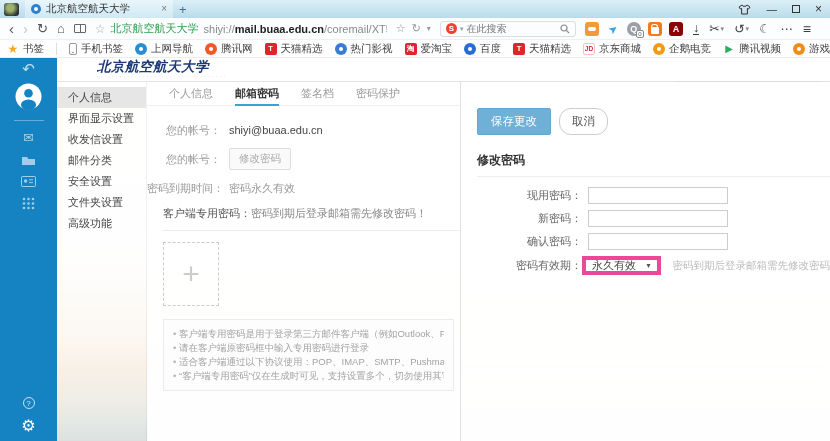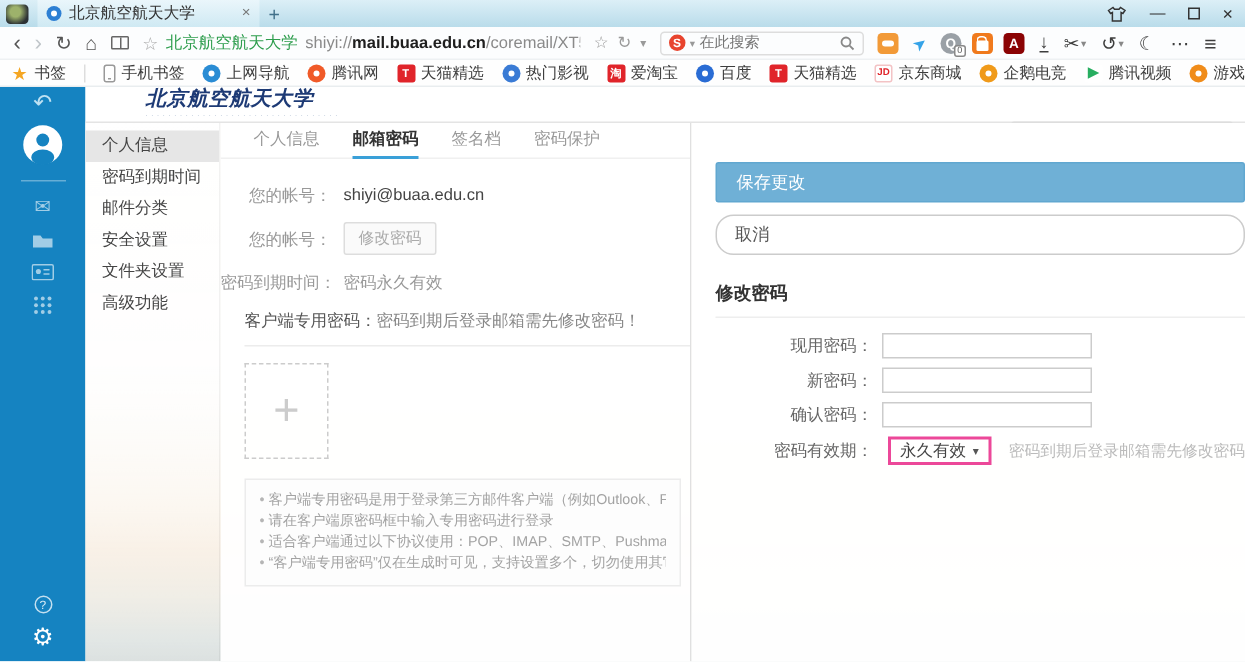--- a/index.html
+++ b/index.html
@@ -109,29 +109,29 @@
   .btn-chg { margin-left:8px; border:1px solid #ddd; background:#fafafa; color:#aaa; font-size:10.5px; padding:3px 9px; border-radius:2px; }
   .cp-head { margin:8px 0 0 16px; font-size:11px; white-space:nowrap; overflow:hidden; }
   .cp-label { color:#555; } .cp-desc { color:#888; }
   .cp-hr { border:none; border-top:1px solid #ececec; margin:9px 0 0 16px; }
   .addbox { margin:11px 0 0 16px; width:56px; height:64px; border:1px dashed #ccc; display:flex; align-items:center; justify-content:center; color:#ccc; font-size:30px; }
   .notes { margin:13px 6px 0 16px; border:1px solid #ececec; background:#fdfdfd; padding:7px 9px; overflow:hidden; }
   .note { font-size:9.5px; color:#a3a3a3; line-height:14px; white-space:nowrap; overflow:hidden; }
   .note::before { content:"•  "; color:#b5b5b5; }
 
   .rightpanel { flex:1; background:rgba(255,255,255,.97); padding:26px 0 0 16px; min-width:0; }
-  .actions { display:flex; gap:8px;flex-direction:column; }
+  .actions { display:flex; gap:8px; }
   .btn-save { background:#6fb0d6; color:#fff; font-size:11.5px; padding:5px 13px; border-radius:2px; border:1px solid #61a7d0; }
   .btn-cancel { background:#fff; color:#555; font-size:11.5px; padding:5px 12px; border:1px solid #ccc; border-radius:12px; }
   .rp-title { margin-top:17px; font-size:12px; color:#333; font-weight:bold; }
   .rp-hr { border:none; border-top:1px solid #eee; margin:7px 0 10px; }
   .prow { display:flex; align-items:center; margin-bottom:6px; }
   .plab { width:72px; text-align:right; color:#666; font-size:11px; flex:0 0 auto; white-space:nowrap;margin-left:33px; }
   .pinp { margin-left:6px; width:140px; height:17px; border:1px solid #ccc; background:#fff; padding:0 4px; font-size:11px; outline:none; }
-  .psel { margin-left:10px; width:146px; height:19px; border:2px solid #ec4899; display:flex; align-items:center; padding:0 6px; font-size:11px; color:#444; }
+  .psel { margin-left:0; width:146px; height:19px; border:4px solid #ec4899; display:flex; align-items:center; padding:0 6px; font-size:11px; color:#444; }
   .psel .caret { margin-left:auto; color:#555; font-size:8px; }
   .phint { margin-left:12px; color:#bbb; font-size:10.5px; white-space:nowrap; }
 </style>
 </head>
 <body>
 
 <div class="screen">
 
   <div class="titlebar">
     <div class="profile"></div>
@@ -320,21 +320,22 @@
               </svg>
             <input placeholder="邮件全文搜索" style="">
           </div>
         </div>
       </div>
 
       <div class="appbody">
 
         <div class="sidemenu">
           <div class="sm-item sel">个人信息</div>
-          <div class="sm-item">密码到期时间</div>
+          <div class="sm-item">界面显示设置</div>
+          <div class="sm-item">收发信设置</div>
           <div class="sm-item">邮件分类</div>
           <div class="sm-item">安全设置</div>
           <div class="sm-item">文件夹设置</div>
           <div class="sm-item">高级功能</div>
         </div>
 
         <div class="content">
           <div class="tabsrow">
             <span class="tb">个人信息</span>
             <span class="tb sel">邮箱密码</span>

